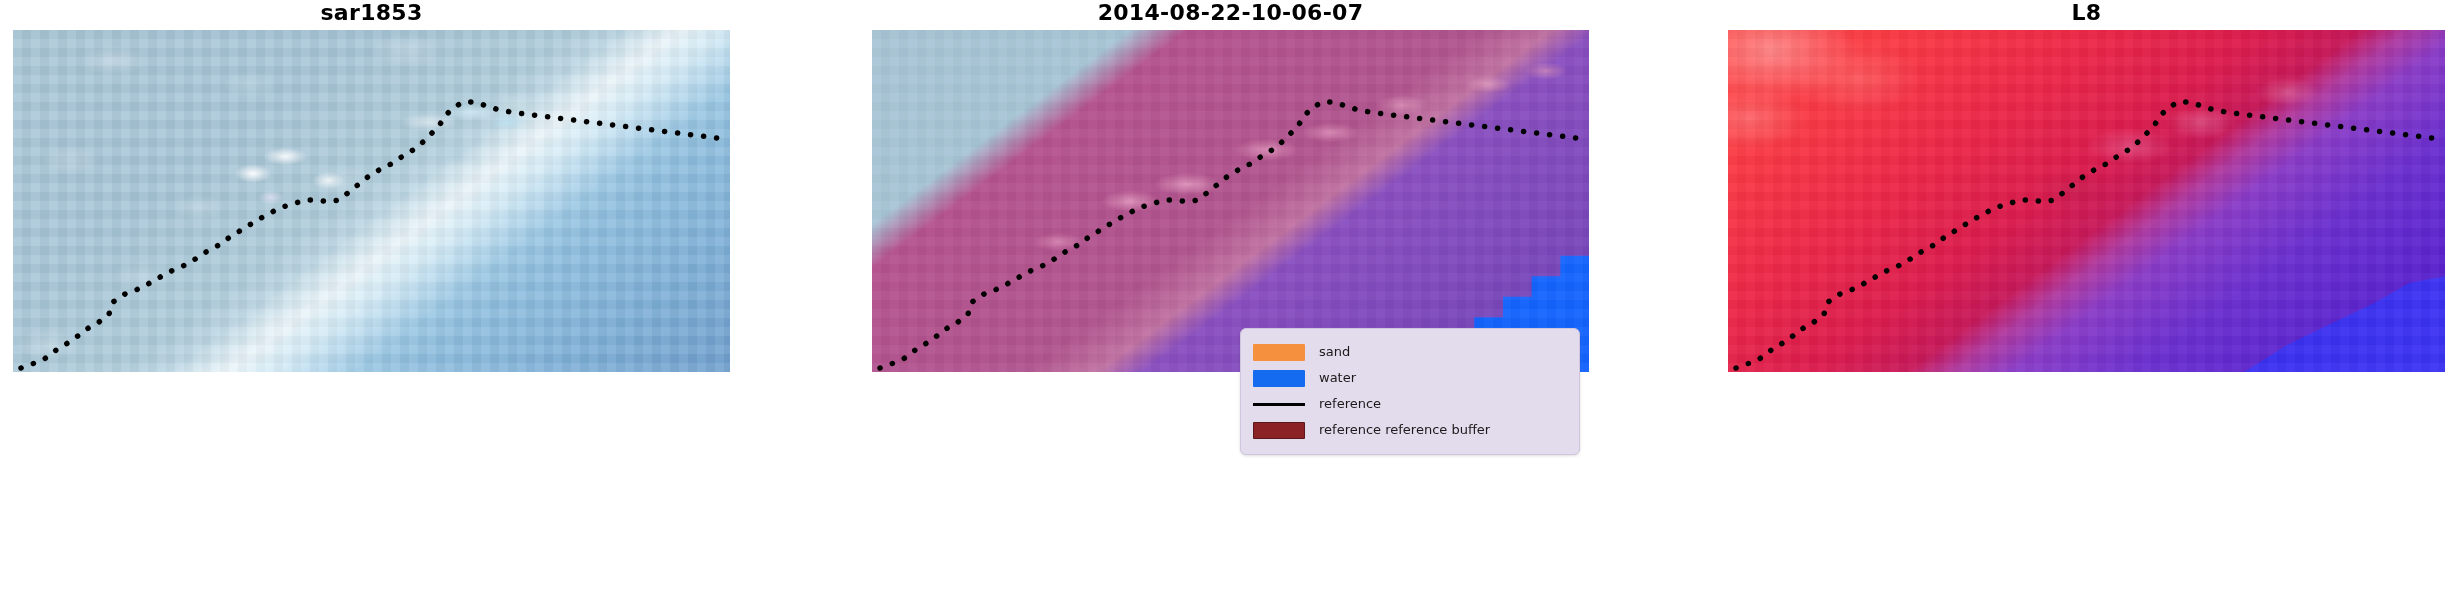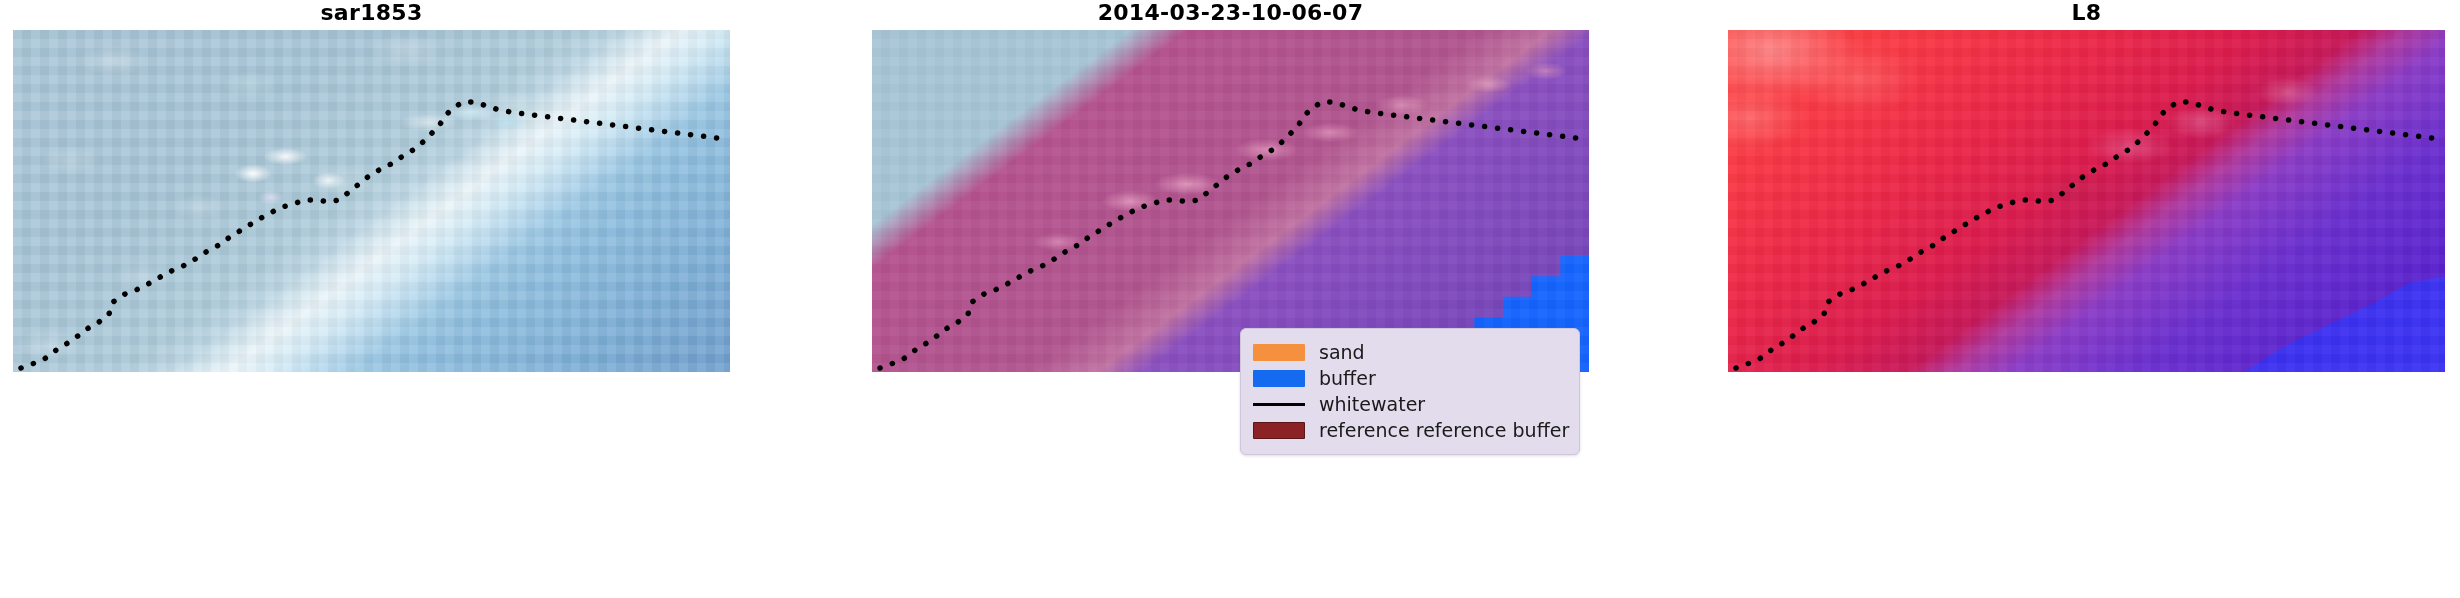--- a/index.html
+++ b/index.html
@@ -251,21 +251,21 @@
   }
   .legend-line::after {
     content: "";
     position: absolute;
     left: 0; right: 0; top: 50%;
     height: 3px;
     margin-top: -1.5px;
     background: #000000;
   }
   .legend-label {
-    font-size: 19px;
+    font-size: 13px;
     color: #1a1a1a;
     white-space: nowrap;
     line-height: 20px;
   }
 </style>
 </head>
 <body>
 
 <div id="figure">
 
@@ -276,21 +276,21 @@
       <div class="layer p1-noise"></div>
       <div class="layer p1-mottle"></div>
       <div class="layer p1-surf"></div>
       <svg class="shoreline-svg" viewBox="0 0 717 342" preserveAspectRatio="none">
         <path class="shoreline-path" d="M 8 338 L 30 330 L 46 318 L 60 310 L 72 300 L 86 292 L 96 284 L 100 272 L 112 264 L 128 258 L 142 250 L 156 242 L 170 236 L 184 228 L 196 220 L 208 214 L 218 206 L 232 198 L 244 190 L 256 184 L 266 178 L 280 174 L 292 170 L 304 170 L 316 172 L 326 170 L 336 162 L 346 154 L 356 146 L 366 140 L 378 134 L 390 126 L 400 120 L 410 112 L 418 104 L 426 96 L 432 86 L 440 78 L 450 72 L 462 72 L 474 76 L 486 80 L 498 82 L 512 84 L 528 86 L 544 88 L 560 90 L 576 92 L 592 94 L 608 96 L 624 98 L 640 100 L 656 102 L 672 104 L 688 106 L 704 108 L 716 110"></path>
       </svg>
     </div>
   </div>
 
   <div class="panel" id="panel-2">
-    <div class="panel-title">2014-03-23-10-06-07</div>
+    <div class="panel-title">2014-08-22-10-06-07</div>
     <div class="panel-image">
       <div class="layer p2-base"></div>
       <div class="layer p2-land"></div>
       <div class="layer p2-upper"></div>
       <div class="layer p2-sandband"></div>
       <div class="layer p2-water"></div>
       <div class="layer p2-stair"></div>
       <svg class="shoreline-svg" viewBox="0 0 717 342" preserveAspectRatio="none">
         <path class="shoreline-path" d="M 8 338 L 30 330 L 46 318 L 60 310 L 72 300 L 86 292 L 96 284 L 100 272 L 112 264 L 128 258 L 142 250 L 156 242 L 170 236 L 184 228 L 196 220 L 208 214 L 218 206 L 232 198 L 244 190 L 256 184 L 266 178 L 280 174 L 292 170 L 304 170 L 316 172 L 326 170 L 336 162 L 346 154 L 356 146 L 366 140 L 378 134 L 390 126 L 400 120 L 410 112 L 418 104 L 426 96 L 432 86 L 440 78 L 450 72 L 462 72 L 474 76 L 486 80 L 498 82 L 512 84 L 528 86 L 544 88 L 560 90 L 576 92 L 592 94 L 608 96 L 624 98 L 640 100 L 656 102 L 672 104 L 688 106 L 704 108 L 716 110"></path>
       </svg>
@@ -313,26 +313,26 @@
   <div id="legend" style="background: rgb(227, 220, 237);">
 
     <div class="legend-row">
       <span class="legend-swatch" style="background: rgb(245, 145, 62);"></span>
       <span class="legend-label">sand</span>
     </div>
 
 
     <div class="legend-row">
       <span class="legend-swatch" style="background: rgb(21, 107, 240);"></span>
-      <span class="legend-label">buffer</span>
+      <span class="legend-label">water</span>
     </div>
 
     <div class="legend-row">
       <span class="legend-line" style="--line-color: #000000;"></span>
-      <span class="legend-label">whitewater</span>
+      <span class="legend-label">reference</span>
     </div>
 
     <div class="legend-row">
       <span class="legend-swatch bordered" style="background: rgb(139, 35, 38);"></span>
       <span class="legend-label">reference reference buffer</span>
     </div>
 
   </div>
 
 </div>

